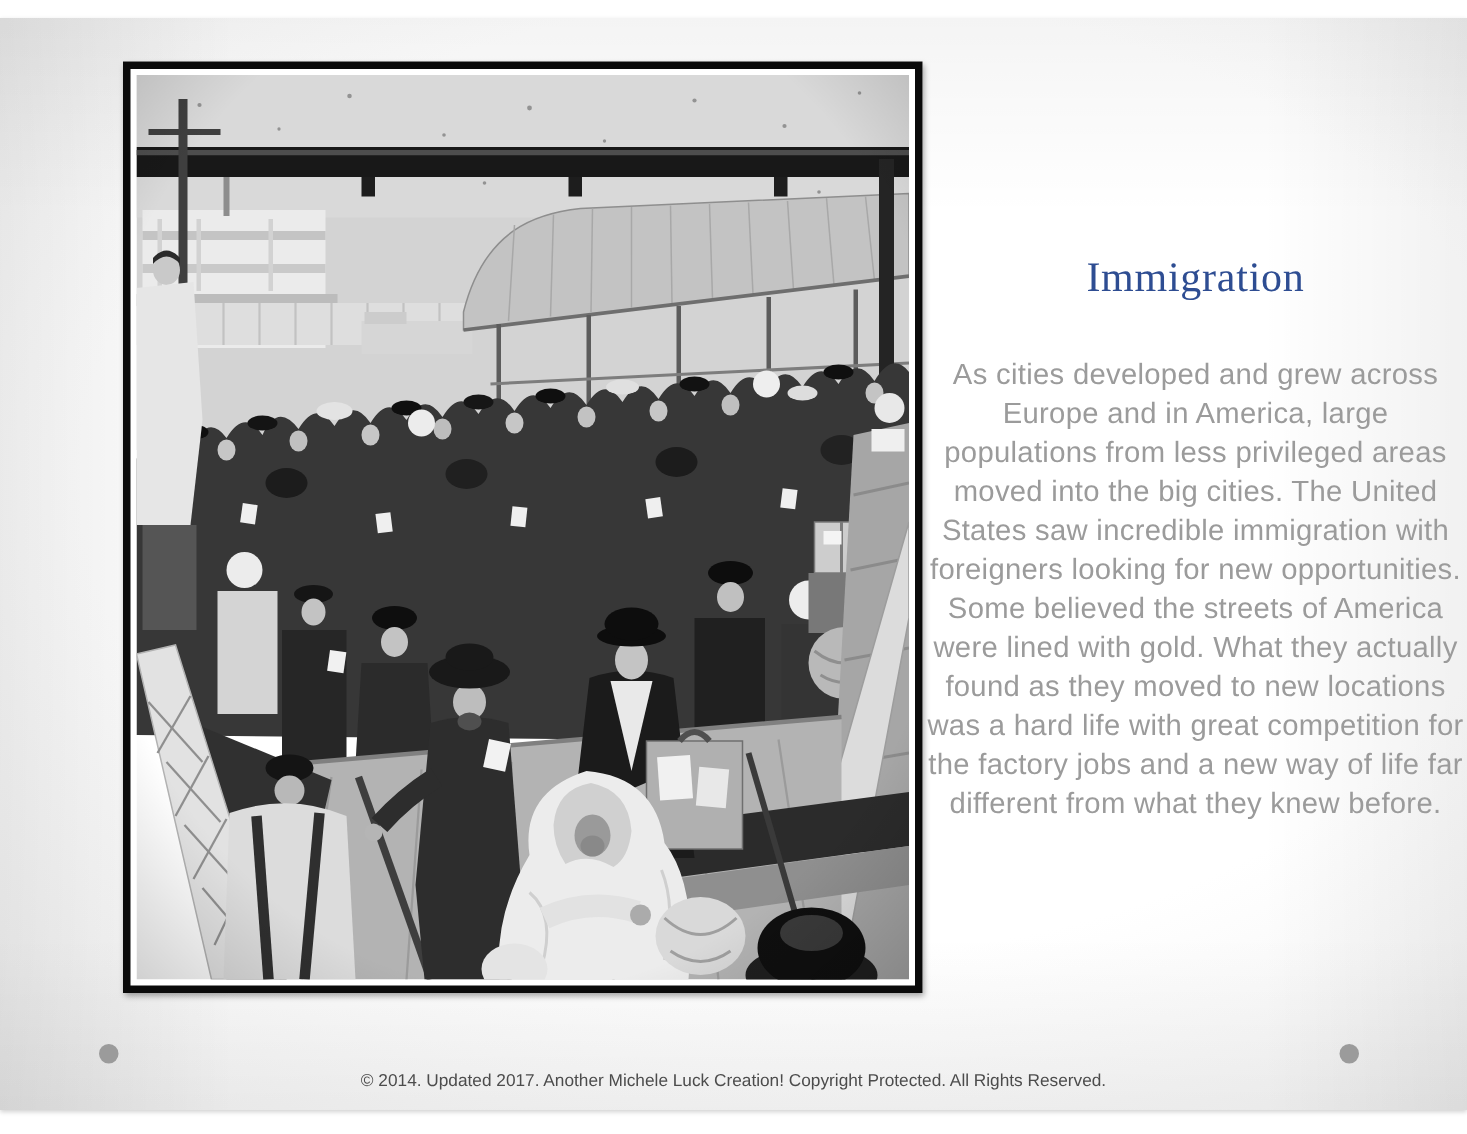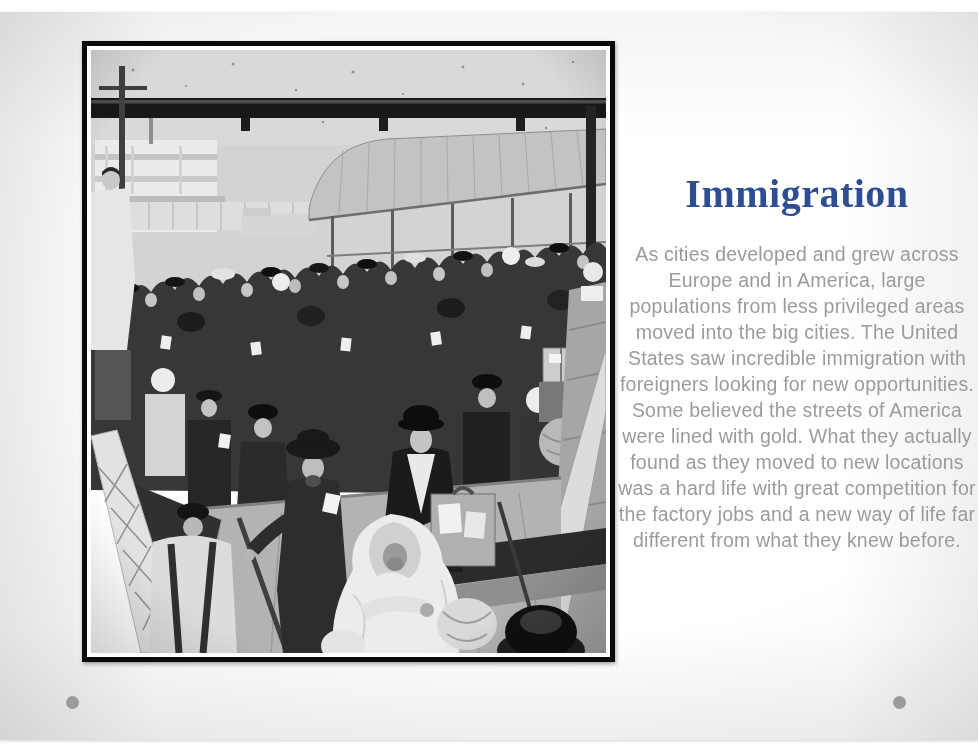--- a/index.html
+++ b/index.html
@@ -31,25 +31,25 @@
   .photo-frame svg { display: block; width: 100%; height: 100%; }
 
   .content {
     position: absolute;
     left: 617px; top: 158px;
     width: 360px;
     text-align: center;
   }
   .title {
     font-family: "Liberation Serif", "DejaVu Serif", serif;
-    font-size: 40px;
-    font-weight: 700;
+    font-size: 28px;
+    font-weight: 400;
     color: #2e4d92;
     letter-spacing: 0.5px;
-    margin-bottom: 24px;
+    margin-bottom: 35px;
   }
   .body-text {
     font-size: 19.5px;
     line-height: 26px;
     color: #9b9b9b;
     letter-spacing: 0.2px;
     text-align: center;
   }
 
   .corner-dot {
@@ -338,13 +338,14 @@
   </div>
 
   <div class="content">
     <div class="title">Immigration</div>
     <div class="body-text">As cities developed and grew across Europe and in America, large populations from less privileged areas moved into the big cities.  The United States saw incredible immigration with foreigners looking for new opportunities.  Some believed the streets of America were lined with gold.  What they actually found as they moved to new locations was a hard life with great competition for the factory jobs and a new way of life far different from what they knew before.</div>
   </div>
 
   <div class="corner-dot dot-left"></div>
   <div class="corner-dot dot-right"></div>
 
+  <div class="footer">© 2014. Updated 2017. Another Michele Luck Creation! Copyright Protected. All Rights Reserved.</div>
 </div>
 
 </body></html>

